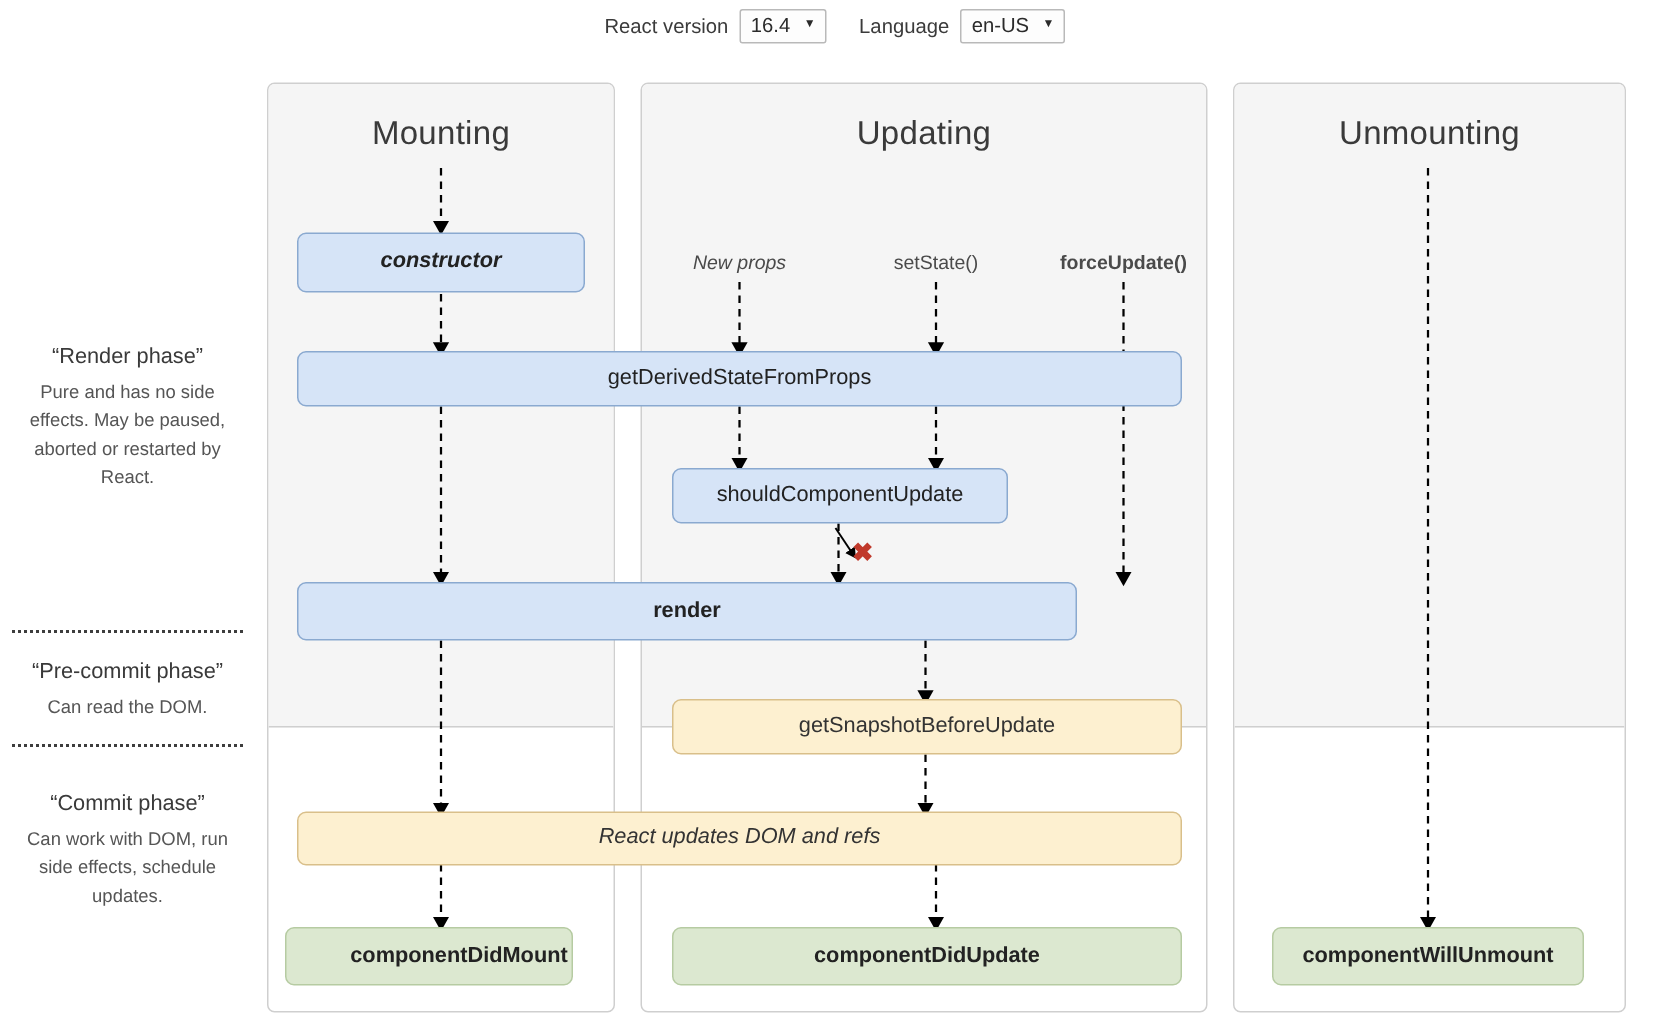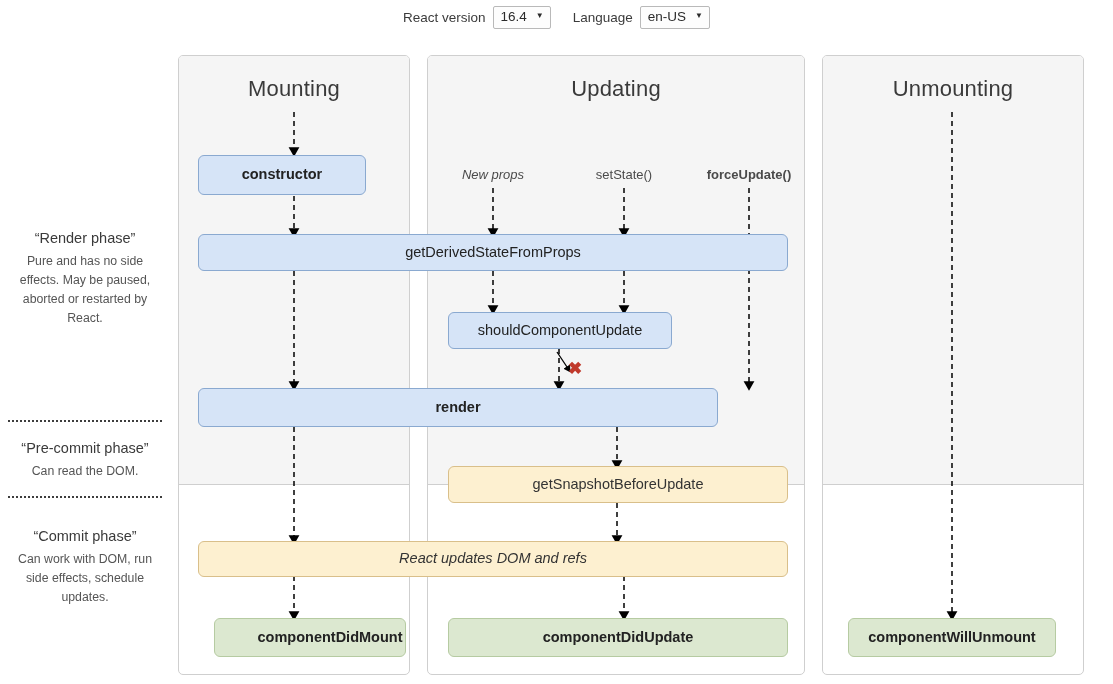--- a/index.html
+++ b/index.html
@@ -259,31 +259,31 @@
 
   <g stroke="#000" stroke-width="1.3" fill="none">
     <line x1="557" y1="352" x2="569" y2="370" marker-end="url(#ah-sm)"></line>
   </g>
 </svg>
 
 <div class="trigger italic" style="left:493px; top:167px;">New props</div>
 <div class="trigger" style="left:624px; top:167px;">setState()</div>
 <div class="trigger" style="left:749px; top:167px;font-weight:bold;">forceUpdate()</div>
 
-<div class="node node-blue bold" style="left:198px; top:155px; width:168px; height:40px;">constructor</div>
+<div class="node node-blue bold" style="left:198px; top:155px; width:192px; height:40px;font-style:italic;">constructor</div>
 
 <div class="node node-blue" style="left:198px; top:234px; width:590px; height:37px;">getDerivedStateFromProps</div>
 
 <div class="node node-blue" style="left:448px; top:312px; width:224px; height:37px;">shouldComponentUpdate</div>
 
 <div class="node node-blue bold" style="left:198px; top:388px; width:520px; height:39px;">render</div>
 
 <div class="node node-yellow" style="left:448px; top:466px; width:340px; height:37px;">getSnapshotBeforeUpdate</div>
 
 <div class="node node-yellow italic" style="left:198px; top:541px; width:590px; height:36px;">React updates DOM and refs</div>
 
-<div class="node node-green bold" style="left:214px; top:618px; width:192px; height:39px;padding-left:40px;">componentDidMount</div>
+<div class="node node-green bold" style="left:190px; top:618px; width:192px; height:39px;padding-left:40px;">componentDidMount</div>
 
 <div class="node node-green bold" style="left:448px; top:618px; width:340px; height:39px;">componentDidUpdate</div>
 
 <div class="node node-green bold" style="left:848px; top:618px; width:208px; height:39px;">componentWillUnmount</div>
 
 <div class="xmark" style="left:568px; top:360px;">✖</div>
 
 </body></html>

